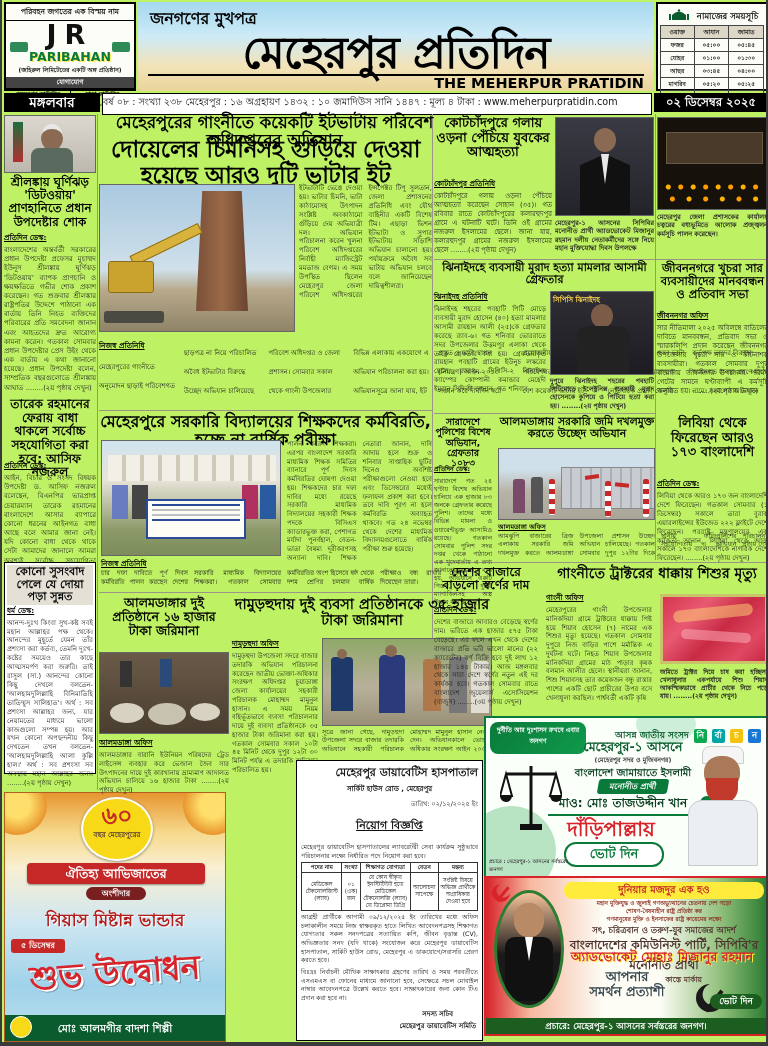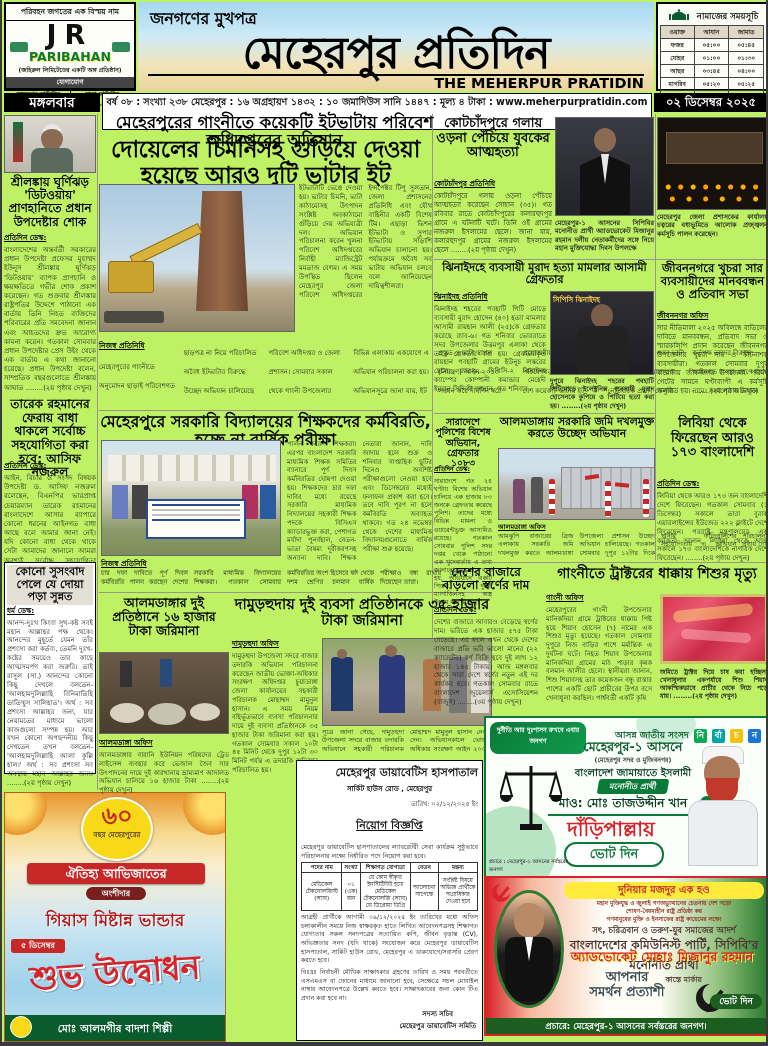--- a/index.html
+++ b/index.html
@@ -17,21 +17,21 @@
   .c2{column-count:2;column-gap:6px;}
   .c4{column-count:4;column-gap:6px;}
   
   #jrbox{left:2px;top:2px;width:132px;height:89px;border:2px solid #000;background:#fdfdf8;text-align:center;}
   #masthead{left:136px;top:2px;width:516px;height:89px;background:linear-gradient(180deg,#a5d8ef 0%,#cdeaf7 38%,#f3e3b8 72%,#e9d49b 100%);}
   #praybox{left:654px;top:2px;width:112px;height:89px;border:2px solid #000;background:#fdfdf8;}
   .ptable{width:104px;border-collapse:collapse;margin:1px auto 0 auto;}
   .ptable td,.ptable th{border:1px solid #444;font-size:6px;text-align:center;padding:0.5px 0;font-weight:700;color:#222;}
   .ptable th{background:#ddd7c8;}
   #datebar-day{left:2px;top:93px;width:96px;height:19px;background:#000;color:#fff;font-size:13.5px;font-weight:900;text-align:center;line-height:19px;}
-  #datebar-issue{left:100px;top:93px;width:550px;height:37px;border:1.5px solid #000;background:#fff;font-size:9.6px;font-weight:700;text-align:center;line-height:16px;}
+  #datebar-issue{left:100px;top:93px;width:550px;height:22px;border:1.5px solid #000;background:#fff;font-size:9.6px;font-weight:400;text-align:left;line-height:16px;}
   #datebar-date{left:652px;top:93px;width:114px;height:19px;background:#000;color:#fff;font-size:11.5px;font-weight:700;text-align:center;line-height:19px;}
   
   #giyas{left:2px;top:792px;width:222px;height:250px;border:1px solid #b06020;
          background:linear-gradient(180deg,#e8962f 0%,#f6d98c 16%,#f9efd2 30%,#cfe7f2 52%,#9fd2ea 78%,#bfe0ee 100%);overflow:hidden;}
   #jamaat{left:482px;top:716px;width:284px;height:162px;border:2px solid #0a7a3a;background:#fbfff9;overflow:hidden;}
   #cpb{left:482px;top:876px;width:284px;height:160px;border:2.5px solid #d8232a;
        background:linear-gradient(90deg,#d8232a 0%,#f7b9a0 16%,#fdfdf5 42%,#fdfdf5 62%,#8fbf7a 84%,#2e7d32 100%);overflow:hidden;}
   #hospital{left:294px;top:760px;width:187px;height:281px;border:1.5px solid #000;background:#fff;padding:3px 4px;}
   .htable{width:100%;border-collapse:collapse;margin:2px 0;}
   .htable td,.htable th{border:1px solid #333;font-size:5.6px;line-height:1.25;padding:1px;text-align:center;color:#111;}

